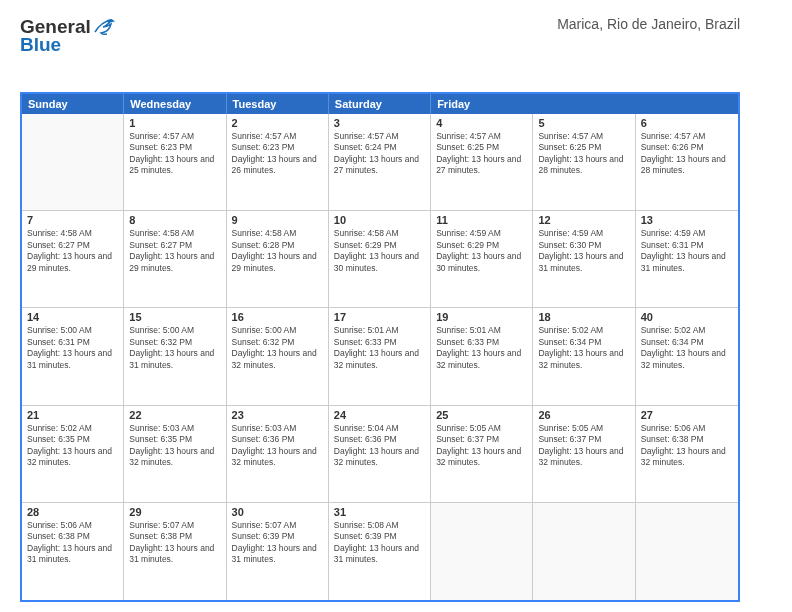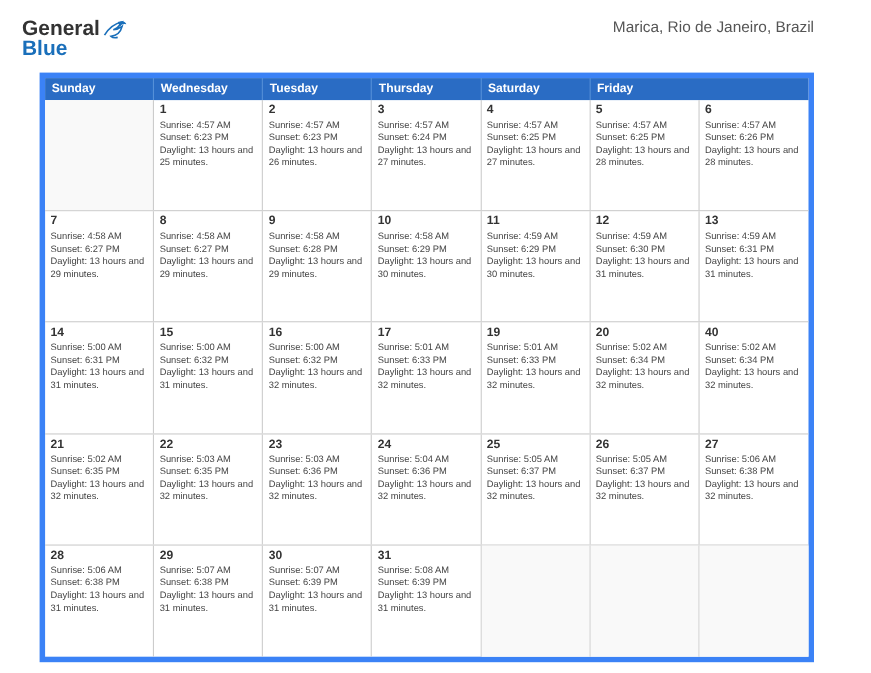--- a/index.html
+++ b/index.html
@@ -9,20 +9,21 @@
       width: 792px;
       height: 612px;
       overflow: hidden;
     }
     .page {
       width: 760px;
       height: 612px;
       padding: 16px 20px 10px 20px;
       display: flex;
       flex-direction: column;
+      gap: 26px;
     }
     .header {
       display: flex;
       justify-content: space-between;
       align-items: flex-start;
       margin-bottom: 10px;
     }
     .logo {
       display: flex;
       flex-direction: column;
@@ -38,22 +39,21 @@
     }
     .location {
       font-size: 14px;
       color: #555;
       text-align: center;
     }
     .calendar {
       flex: 1;
       display: flex;
       flex-direction: column;
-      border: 5px solid #3b82f6;
-      margin-left: 16px;
+      border: 2px solid #3b82f6;
     }
     .cal-header {
       display: grid;
       grid-template-columns: repeat(7, 1fr);
       background: #2a6cc4;
     }
     .cal-header-cell {
       color: #fff;
       font-size: 11px;
       font-weight: bold;
@@ -116,21 +116,20 @@
     <div class="title-block">
       <div class="location">Marica, Rio de Janeiro, Brazil</div>
     </div>
   </div>
 
   <div class="calendar">
     <div class="cal-header">
     <div class="cal-header-cell">Sunday</div>
         <div class="cal-header-cell">Wednesday</div>
         <div class="cal-header-cell">Tuesday</div>
-        <div class="cal-header-cell">Thursday</div>
         <div class="cal-header-cell">Saturday</div>
         <div class="cal-header-cell">Friday</div>
       </div>
     <div class="cal-body">
     <div class="cal-row">
           <div class="cal-cell empty"></div>
           <div class="cal-cell">
             <span class="day-num">1</span>
             <div class="cell-info" style="white-space: pre-line;">Sunrise: 4:57 AM
 Sunset: 6:23 PM
@@ -236,21 +235,21 @@
 Sunset: 6:33 PM
 Daylight: 13 hours and 32 minutes.</div>
           </div>
           <div class="cal-cell">
             <span class="day-num">19</span>
             <div class="cell-info" style="white-space: pre-line;">Sunrise: 5:01 AM
 Sunset: 6:33 PM
 Daylight: 13 hours and 32 minutes.</div>
           </div>
           <div class="cal-cell">
-            <span class="day-num">20</span>
+            <span class="day-num">18</span>
             <div class="cell-info" style="white-space: pre-line;">Sunrise: 5:02 AM
 Sunset: 6:34 PM
 Daylight: 13 hours and 32 minutes.</div>
           </div>
           <div class="cal-cell">
             <span class="day-num">40</span>
             <div class="cell-info" style="white-space: pre-line;">Sunrise: 5:02 AM
 Sunset: 6:34 PM
 Daylight: 13 hours and 32 minutes.</div>
           </div>

